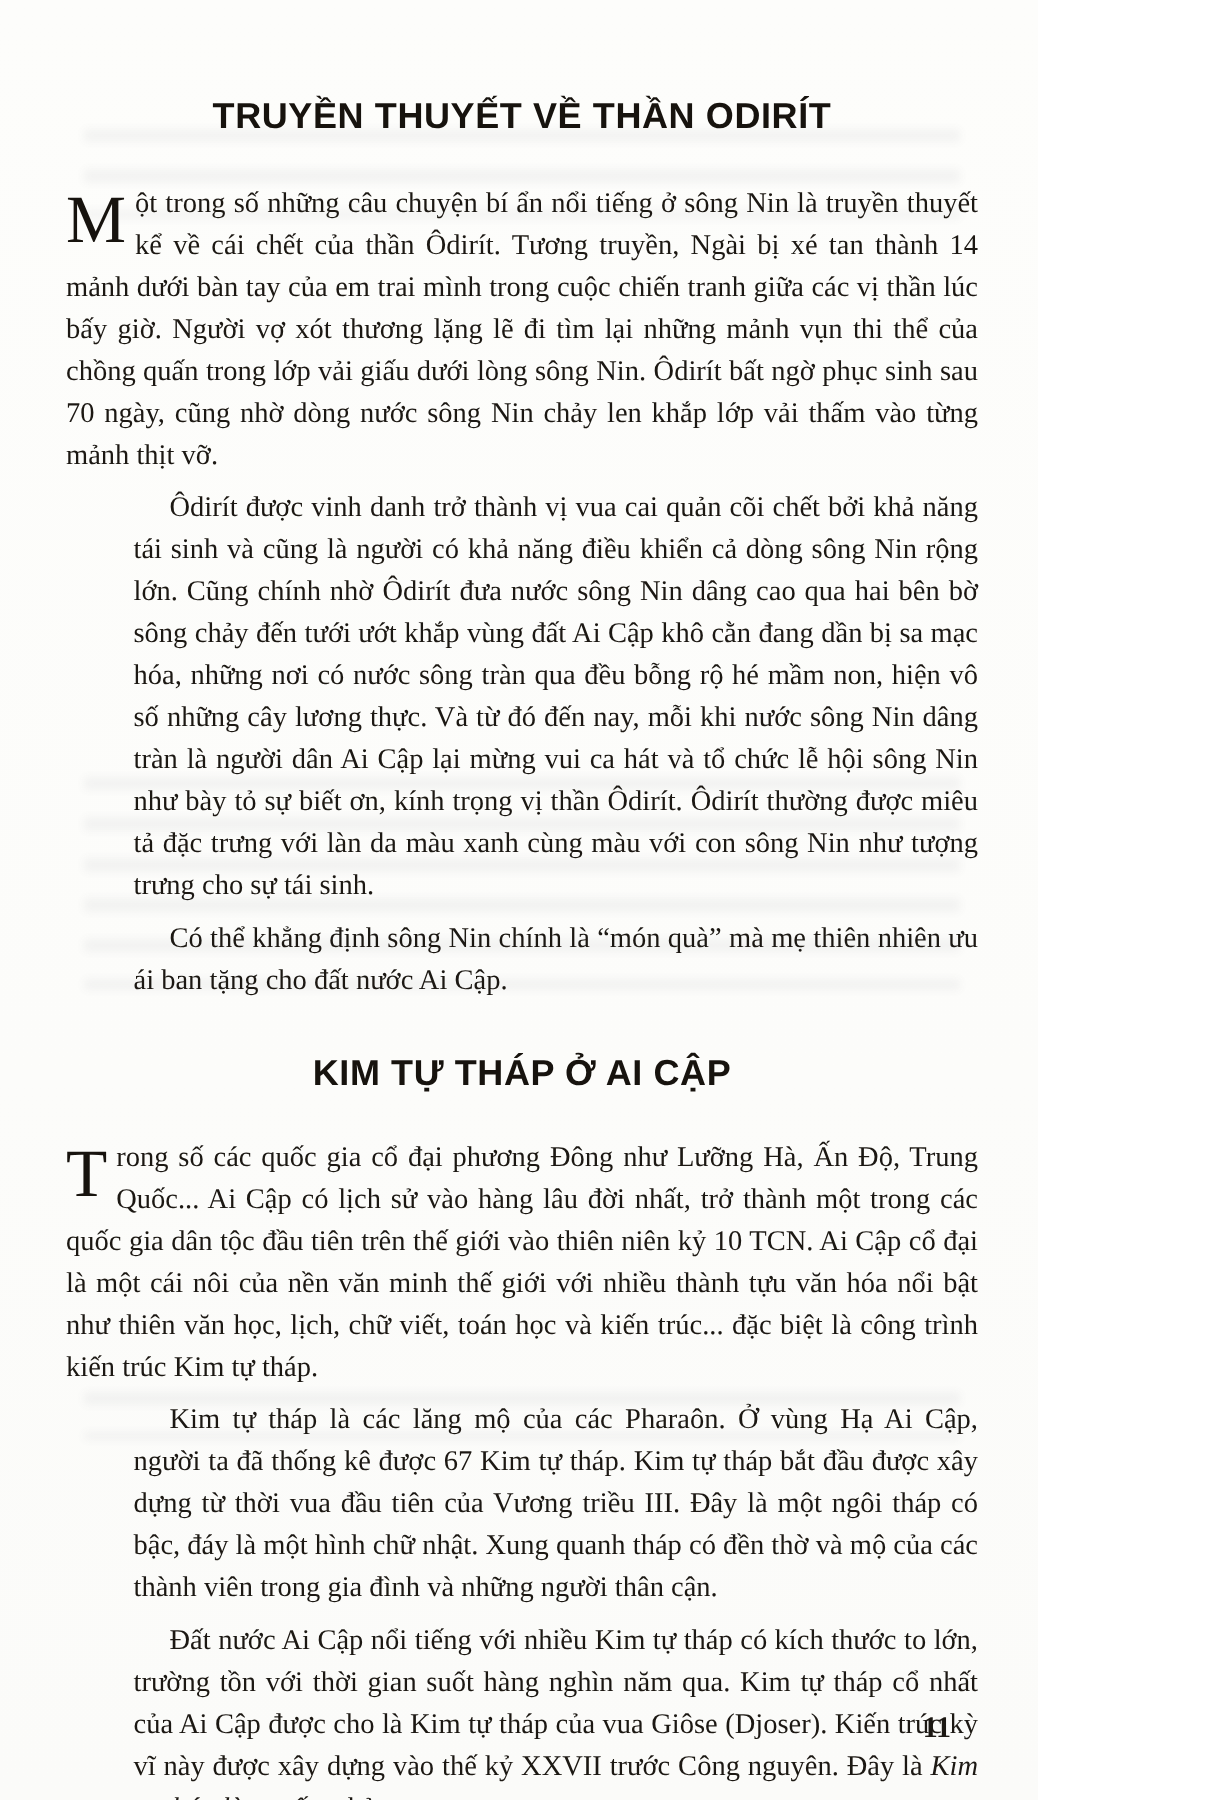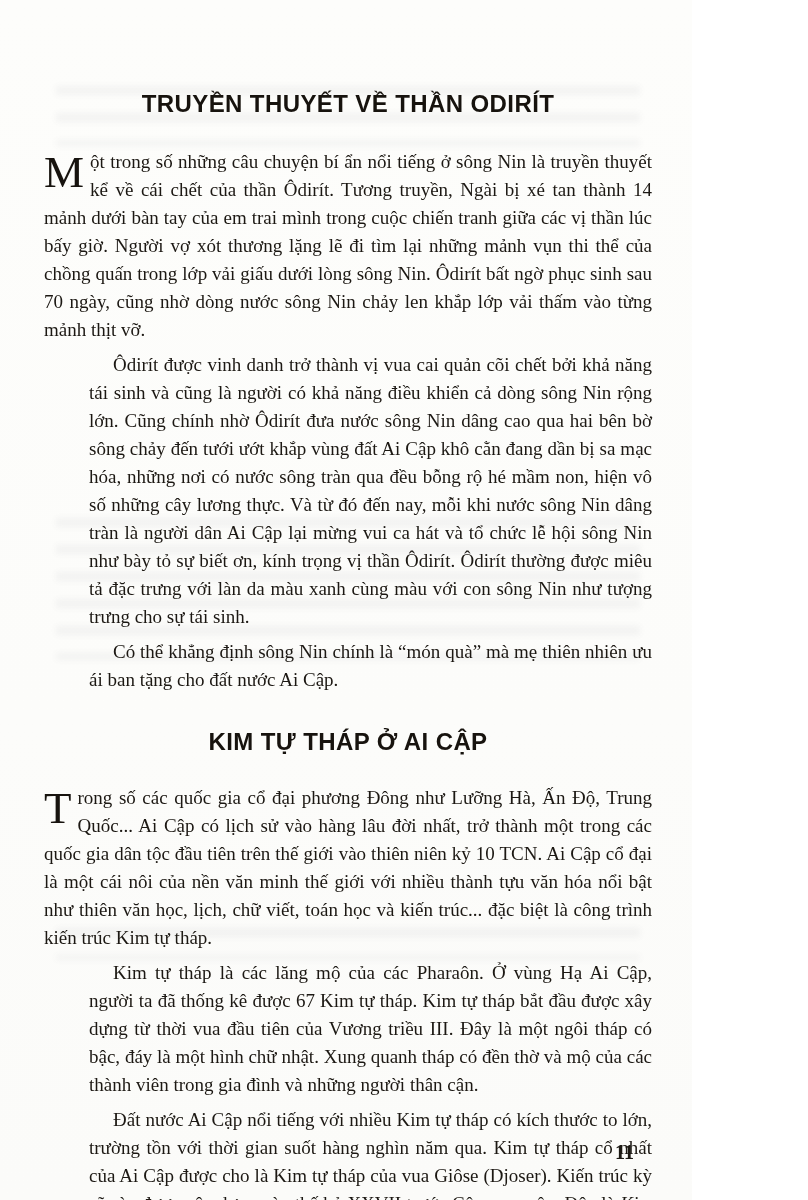--- a/index.html
+++ b/index.html
@@ -9,21 +9,21 @@
   }
   .page {
     position: relative;
     width: 692px;
     height: 1200px;
     box-sizing: border-box;
     background: linear-gradient(180deg, #fdfdfb 0%, #fcfcfa 60%, #fbfbf9 100%);
     font-family: "Liberation Serif", "DejaVu Serif", serif;
     color: #1c1813;
     overflow: hidden;
-    padding: 90px 40px 0 44px;
+    padding: 64px 40px 0 44px;
   }
   .content {
     position: relative;
     z-index: 1;
   }
   
   .bleed {
     position: absolute;
     left: 56px;
     right: 52px;

